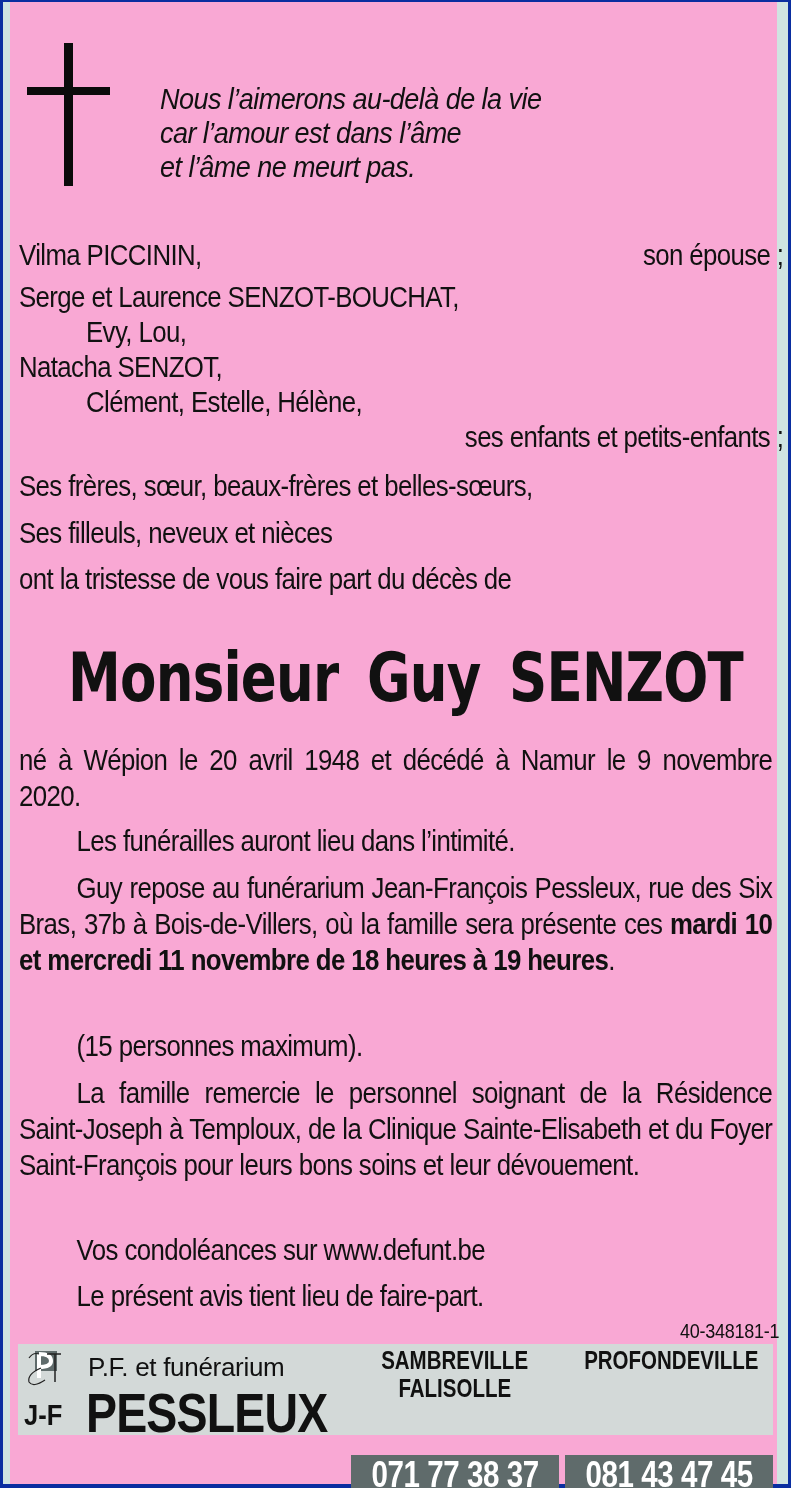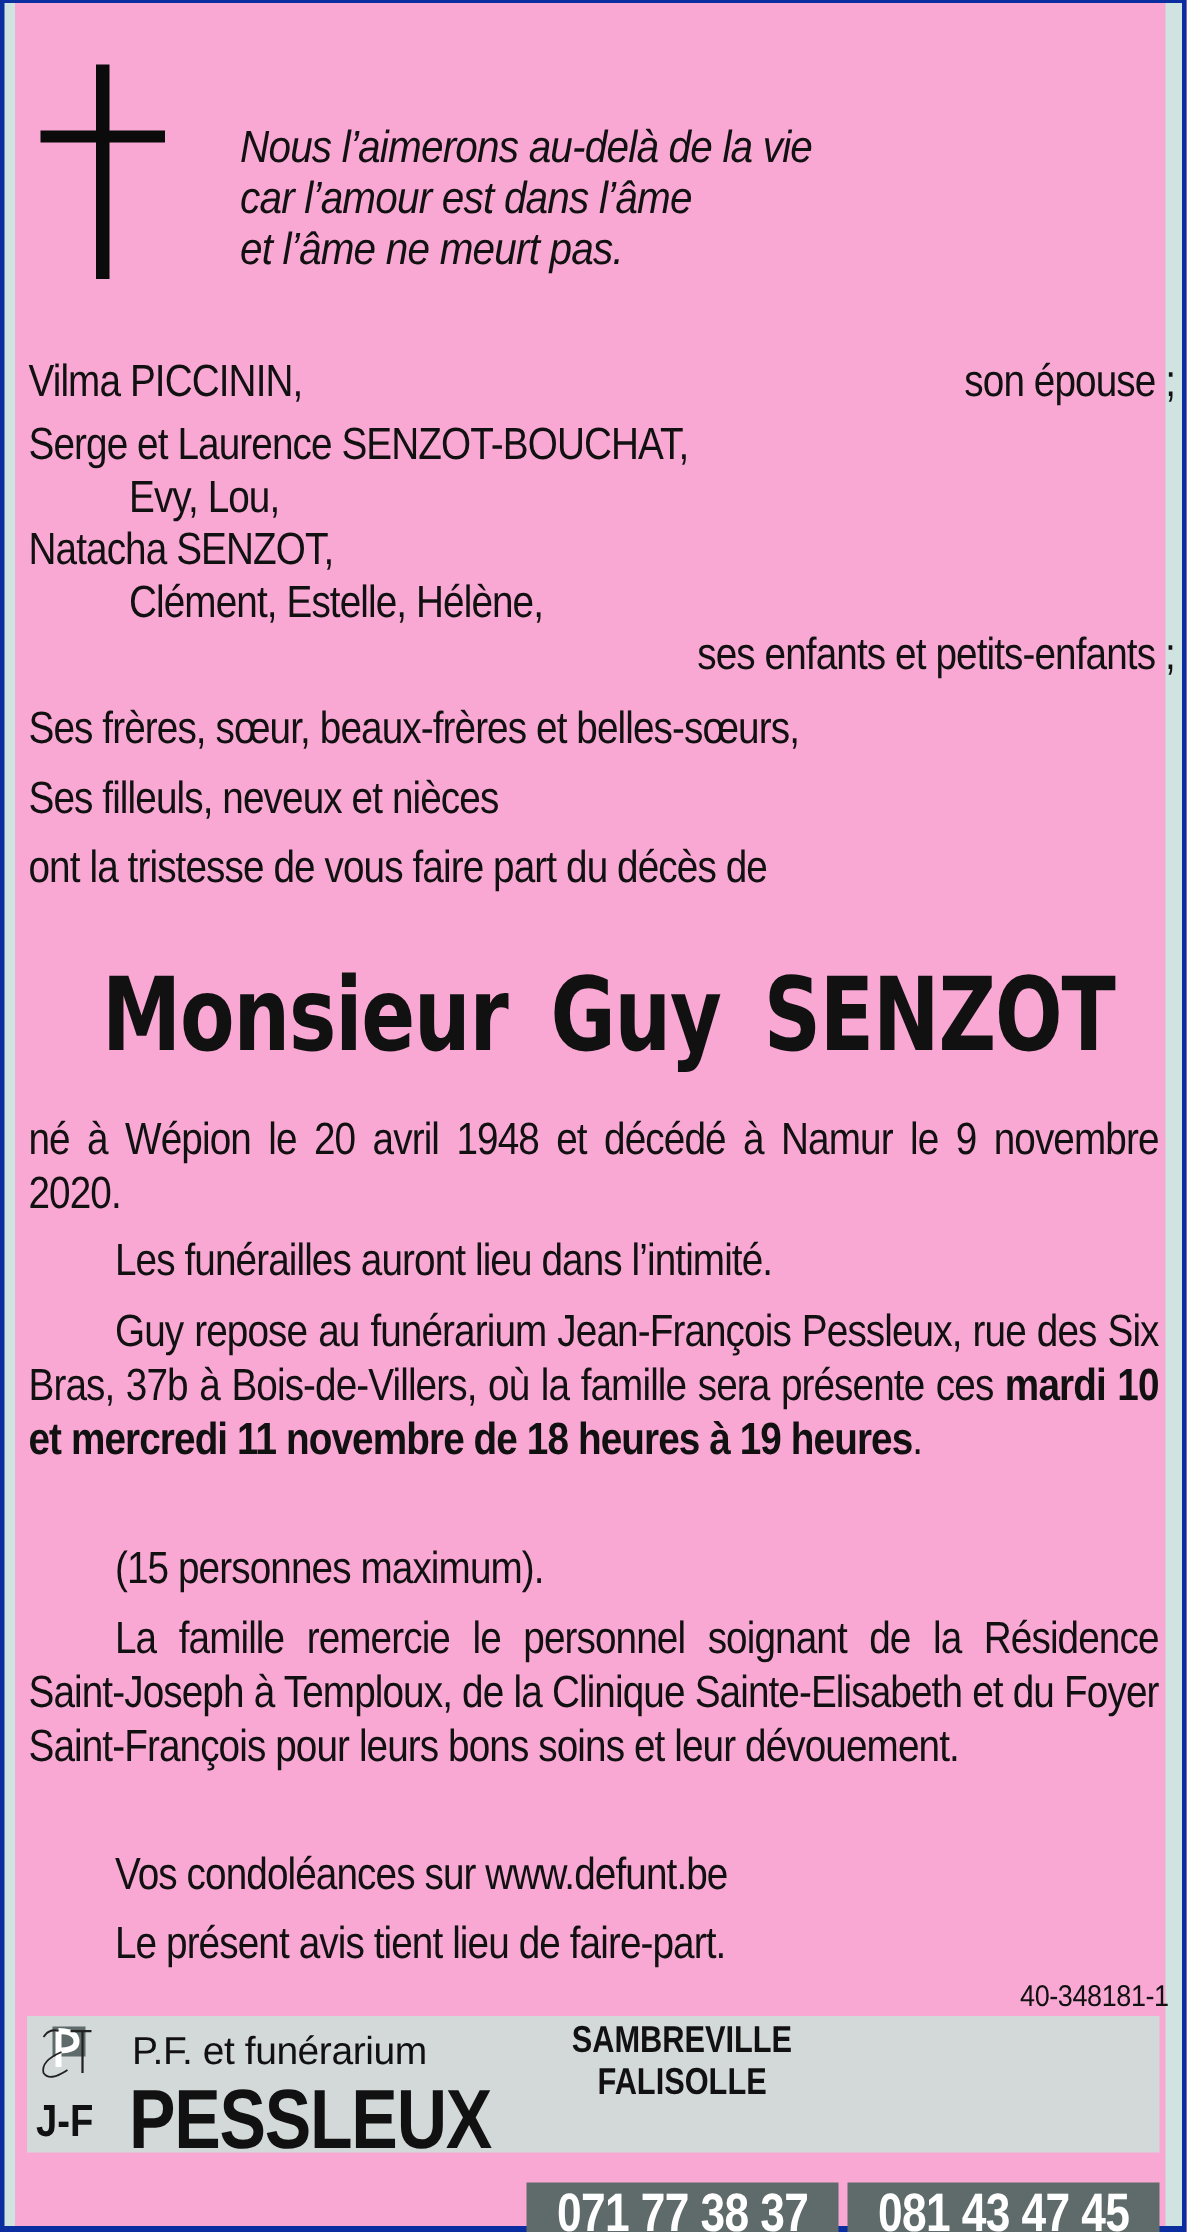--- a/index.html
+++ b/index.html
@@ -163,20 +163,21 @@
 
       <div class="loc" style="left:333px;">
         <div><span>SAMBREVILLE</span></div>
         <div><span>FALISOLLE</span></div>
       </div>
       <div class="phone" style="left:333px;">
         <span>071 77 38 37</span>
       </div>
 
       <div class="loc" style="left:547px;">
+        <div><span>PROFONDEVILLE</span></div>
       </div>
       <div class="phone" style="left:547px;">
         <span>081 43 47 45</span>
       </div>
     </div>
 
   </div>
 </div>
 
 </body></html>

